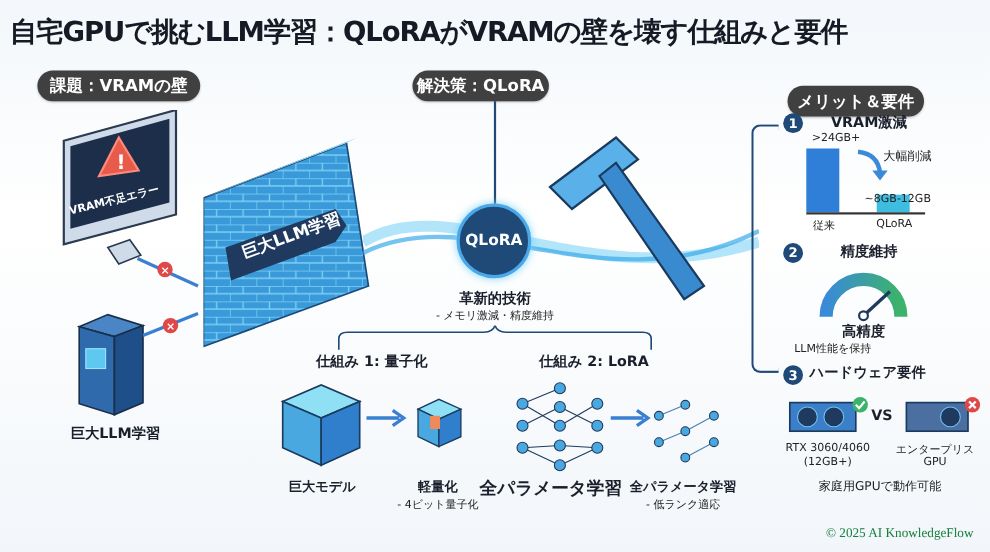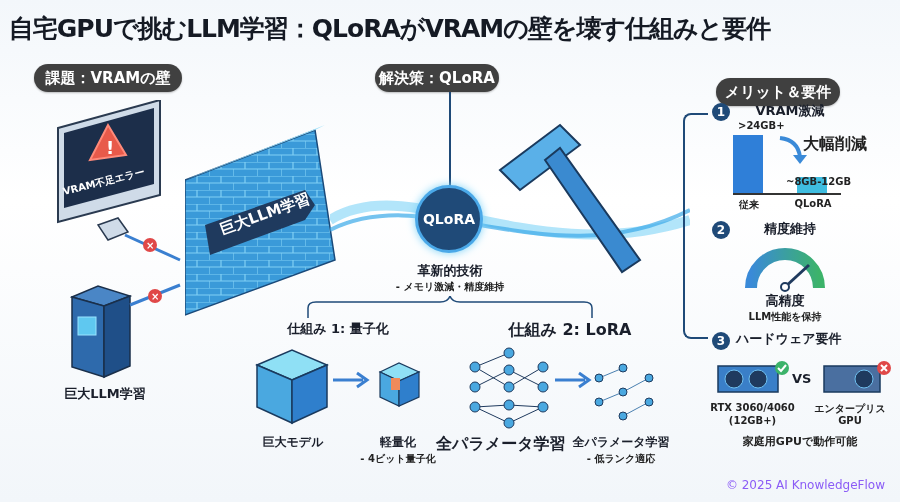--- a/index.html
+++ b/index.html
@@ -14,27 +14,27 @@
   .title {
     position: absolute; left: 0; top: 12px; width: 779px; text-align: center;
     font-size: 25px; font-weight: bold; letter-spacing: -1px; color: #151a24;
   }
   .pill {
     position: absolute; background: #404040; color: #fff; font-weight: bold;
     font-size: 15px; border-radius: 16px; height: 28px; line-height: 28px;
     text-align: center; box-shadow: 0 1px 2px rgba(0,0,0,0.25);
   }
   .lbl { position: absolute; font-weight: bold; text-align: center; white-space: nowrap; }
-  .sub { position: absolute; font-size: 10px; font-weight: bold; text-align: center; white-space: nowrap; color:#222; }
+  .sub { position: absolute; font-size: 10px; font-weight: normal; text-align: center; white-space: nowrap; color:#222; }
   .num {
     position: absolute; width: 18px; height: 18px; border-radius: 50%;
     background: #1f4a78; color: #fff; font-size: 12px; font-weight: bold;
     text-align: center; line-height: 18px;
   }
-  .footer { position: absolute; right: 15px; bottom: 10px; font-size: 12px; color: #8b5cf6; }
+  .footer { position: absolute; right: 15px; bottom: 10px; font-size: 12px; color: #15803d; font-family: Liberation Serif, serif; }
 </style>
 </head>
 <body>
 
 <div class="title">自宅GPUで挑むLLM学習：QLoRAがVRAMの壁を壊す仕組みと要件</div>
 
 <div class="pill" style="left:34px;top:64px;width:148px;">課題：VRAMの壁</div>
 <div class="pill" style="left:375px;top:64px;width:124px;">解決策：QLoRA</div>
 <div class="pill" style="left:716px;top:78px;width:124px;">メリット＆要件</div>
 
@@ -113,21 +113,21 @@
 <svg class="abs" style="left:377px;top:360px;" width="45" height="50">
   <polygon points="3,12 22,3 42,12 22,21" fill="#8fe0f5" stroke="#1a3a5e" stroke-width="1.2"></polygon>
   <polygon points="3,12 22,21 22,46 3,37" fill="#4aa8e0" stroke="#1a3a5e" stroke-width="1.2"></polygon>
   <polygon points="22,21 42,12 42,37 22,46" fill="#2f7fcc" stroke="#1a3a5e" stroke-width="1.2"></polygon>
   <rect x="14" y="18" width="9" height="12" fill="#f08a5a"></rect>
 </svg>
 <div class="lbl" style="left:248px;top:434px;width:90px;font-size:12px;">巨大モデル</div>
 <div class="lbl" style="left:358px;top:434px;width:80px;font-size:12px;">軽量化</div>
 <div class="sub" style="left:358px;top:452px;width:80px;">- 4ビット量子化</div>
 
-<div class="lbl" style="left:505px;top:320px;width:130px;font-size:16px;">仕組み 2: LoRA</div>
+<div class="lbl" style="left:475px;top:320px;width:130px;font-size:13px;">仕組み 2: LoRA</div>
 <svg class="abs" style="left:467px;top:345px;" width="85" height="85">
   <g stroke="#1f3a5e" stroke-width="1">
     <line x1="8" y1="22" x2="42" y2="8"></line>
       <line x1="8" y1="22" x2="42" y2="42"></line>
       <line x1="8" y1="42" x2="42" y2="25"></line>
     <line x1="8" y1="62" x2="42" y2="60"></line>
       <line x1="8" y1="62" x2="42" y2="78"></line>
       <line x1="42" y1="25" x2="76" y2="42"></line>
     <line x1="42" y1="42" x2="76" y2="22"></line>
       <line x1="42" y1="60" x2="76" y2="62"></line>
@@ -173,21 +173,21 @@
 
 <div class="abs" style="left:683px;top:113px;width:25px;height:226px;border:2px solid #1f4a78;border-right:none;border-radius:8px 0 0 8px;"></div>
 
 <div class="num" style="left:712px;top:103px;">1</div>
 <div class="lbl" style="left:745px;top:102px;width:90px;font-size:13px;">VRAM激減</div>
 <div class="abs" style="left:733px;top:135px;width:30px;height:58px;background:#2f7fd8;"></div>
 <div class="abs" style="left:797px;top:177px;width:30px;height:16px;background:#3fbde0;"></div>
 <div class="abs" style="left:733px;top:193px;width:108px;height:2px;background:#333;"></div>
 <div class="sub" style="left:738px;top:120px;font-size:10px;">&gt;24GB+</div>
 <div class="sub" style="left:786px;top:164px;font-size:10px;margin-top:12px;">~8GB-12GB</div>
-<div class="sub" style="left:803px;top:134px;font-size:16px;text-align:right;">大幅削減</div>
+<div class="sub" style="left:803px;top:134px;font-size:11px;text-align:right;">大幅削減</div>
 <svg class="abs" style="left:778px;top:135px;" width="30" height="30">
   <path d="M2 3 Q20 5 22 22" stroke="#3a8ad8" stroke-width="4" fill="none"></path>
   <polygon points="15,20 29,20 22,29" fill="#3a8ad8"></polygon>
 </svg>
 <div class="sub" style="left:735px;top:198px;width:28px;">従来</div>
 <div class="sub" style="left:793px;top:198px;width:40px;">QLoRA</div>
 
 <div class="num" style="left:712px;top:221px;">2</div>
 <div class="lbl" style="left:745px;top:220px;width:90px;font-size:13px;">精度維持</div>
 <svg class="abs" style="left:743px;top:243px;" width="85" height="50">
@@ -195,21 +195,21 @@
   <defs>
       <linearGradient id="gg">
         <stop offset="0" stop-color="#3a8ad8"></stop>
         <stop offset="1" stop-color="#3cb36a"></stop>
       </linearGradient>
     </defs>
   <line x1="42" y1="44" x2="66" y2="22" stroke="#1f3a5e" stroke-width="3"></line>
   <circle cx="42" cy="44" r="4" fill="#fff" stroke="#1f3a5e" stroke-width="2"></circle>
 </svg>
 <div class="lbl" style="left:755px;top:292px;width:60px;font-size:13px;">高精度</div>
-<div class="sub" style="left:740px;top:310px;width:90px;">LLM性能を保持</div>
+<div class="sub" style="left:712px;top:310px;width:90px;">LLM性能を保持</div>
 
 <div class="num" style="left:712px;top:332px;">3</div>
 <div class="lbl" style="left:736px;top:330px;font-size:13px;">ハードウェア要件</div>
 
 <svg class="abs" style="left:714px;top:360px;" width="80" height="40">
   <rect x="4" y="6" width="60" height="26" fill="#3a7fc8" stroke="#1a3a5e" stroke-width="1.5"></rect>
   <circle cx="20" cy="19" r="9" fill="#1f3a5e" stroke="#6fc0f0"></circle>
   <circle cx="44" cy="19" r="9" fill="#1f3a5e" stroke="#6fc0f0"></circle>
   <circle cx="68" cy="8" r="7" fill="#3cb36a"></circle>
   <path d="M64 8 L67 11 L72 5" stroke="#fff" stroke-width="2" fill="none"></path>

